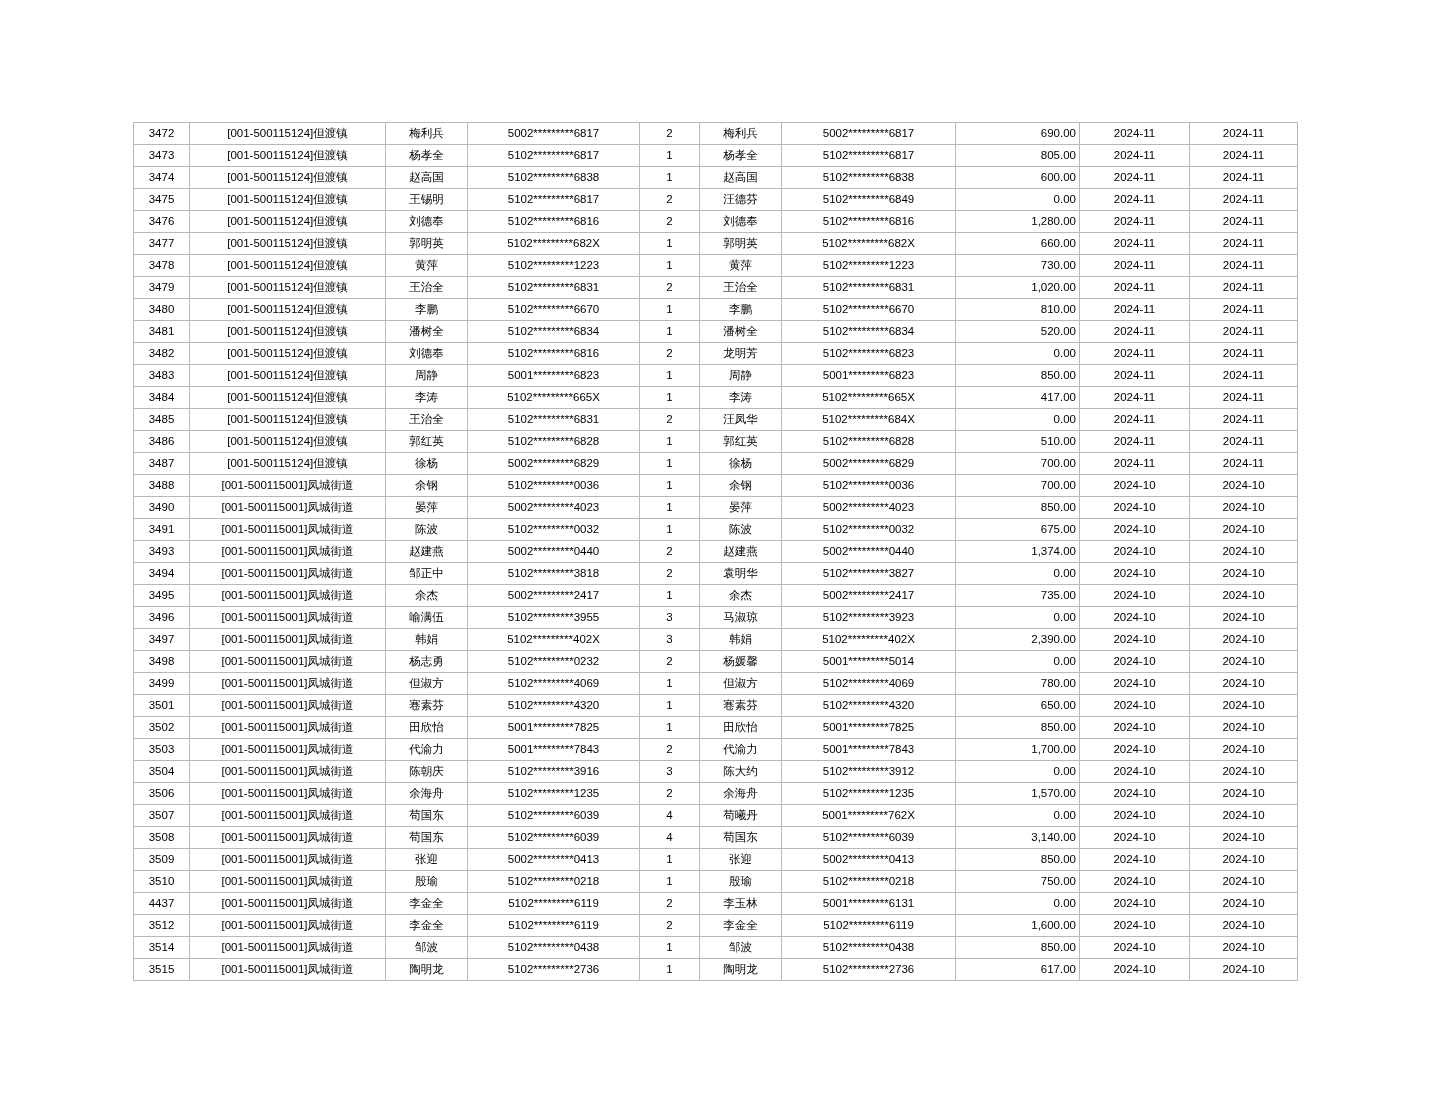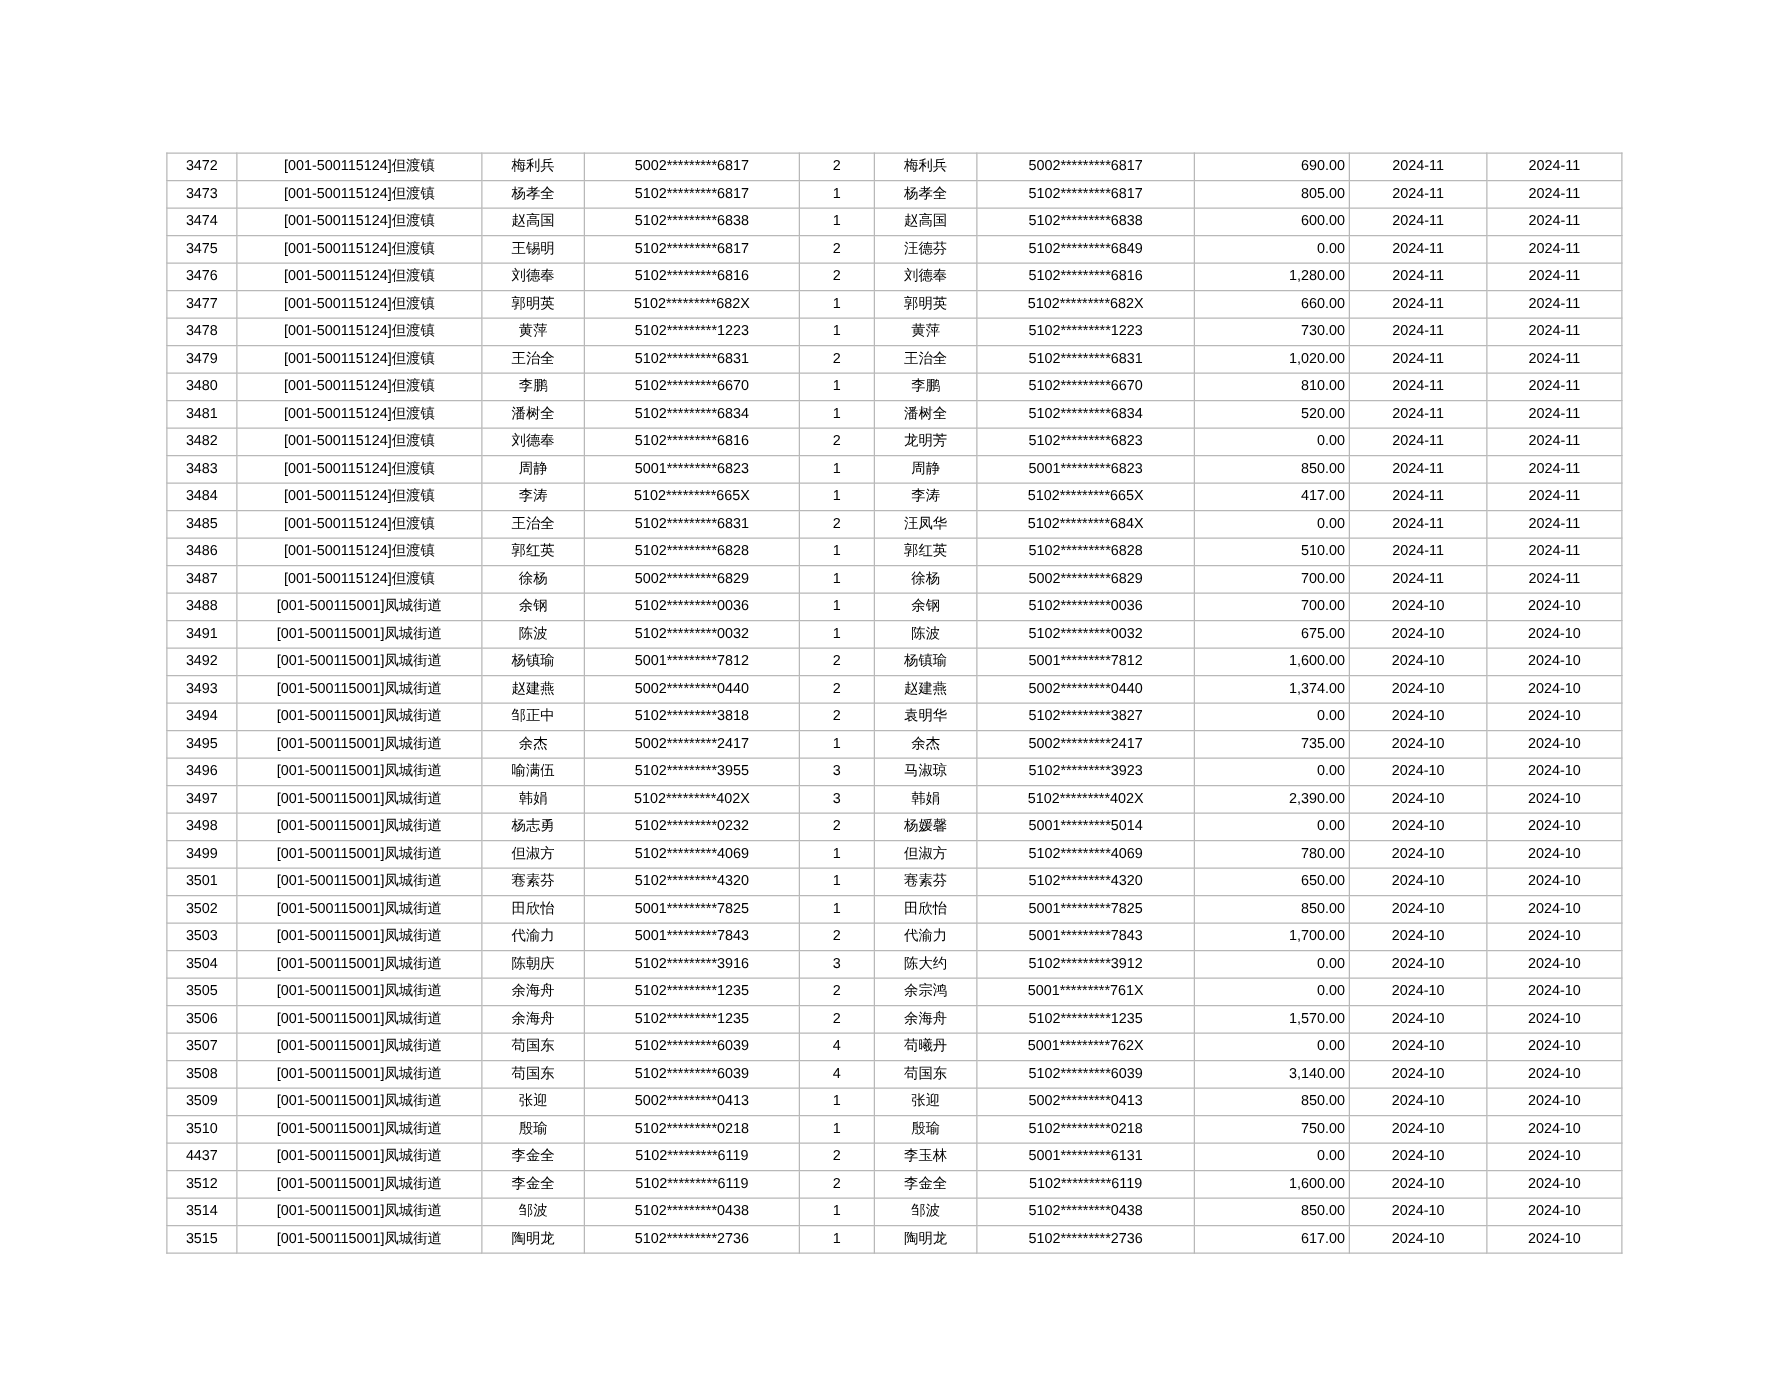--- a/index.html
+++ b/index.html
@@ -280,40 +280,40 @@
             <td class="col-name">余钢</td>
             <td class="col-id">5102*********0036</td>
             <td class="col-cnt">1</td>
             <td class="col-name2">余钢</td>
             <td class="col-id2">5102*********0036</td>
             <td class="col-amt">700.00</td>
             <td class="col-m1">2024-10</td>
             <td class="col-m2">2024-10</td>
           </tr>
           <tr>
+            <td class="col-idx">3490</td>
+            <td class="col-org">[001-500115001]凤城街道</td>
+            <td class="col-name">晏萍</td>
+            <td class="col-id">5002*********4023</td>
+            <td class="col-cnt">1</td>
+            <td class="col-name2">晏萍</td>
+            <td class="col-id2">5002*********4023</td>
+            <td class="col-amt">850.00</td>
+            <td class="col-m1">2024-10</td>
+            <td class="col-m2">2024-10</td>
+          </tr>
+          <tr>
             <td class="col-idx">3491</td>
             <td class="col-org">[001-500115001]凤城街道</td>
             <td class="col-name">陈波</td>
             <td class="col-id">5102*********0032</td>
             <td class="col-cnt">1</td>
             <td class="col-name2">陈波</td>
             <td class="col-id2">5102*********0032</td>
             <td class="col-amt">675.00</td>
-            <td class="col-m1">2024-10</td>
-            <td class="col-m2">2024-10</td>
-          </tr>
-          <tr>
-            <td class="col-idx">3492</td>
-            <td class="col-org">[001-500115001]凤城街道</td>
-            <td class="col-name">杨镇瑜</td>
-            <td class="col-id">5001*********7812</td>
-            <td class="col-cnt">2</td>
-            <td class="col-name2">杨镇瑜</td>
-            <td class="col-id2">5001*********7812</td>
-            <td class="col-amt">1,600.00</td>
             <td class="col-m1">2024-10</td>
             <td class="col-m2">2024-10</td>
           </tr>
           <tr>
             <td class="col-idx">3493</td>
             <td class="col-org">[001-500115001]凤城街道</td>
             <td class="col-name">赵建燕</td>
             <td class="col-id">5002*********0440</td>
             <td class="col-cnt">2</td>
             <td class="col-name2">赵建燕</td>
@@ -436,32 +436,20 @@
             <td class="col-name">陈朝庆</td>
             <td class="col-id">5102*********3916</td>
             <td class="col-cnt">3</td>
             <td class="col-name2">陈大约</td>
             <td class="col-id2">5102*********3912</td>
             <td class="col-amt">0.00</td>
             <td class="col-m1">2024-10</td>
             <td class="col-m2">2024-10</td>
           </tr>
           <tr>
-            <td class="col-idx">3505</td>
-            <td class="col-org">[001-500115001]凤城街道</td>
-            <td class="col-name">余海舟</td>
-            <td class="col-id">5102*********1235</td>
-            <td class="col-cnt">2</td>
-            <td class="col-name2">余宗鸿</td>
-            <td class="col-id2">5001*********761X</td>
-            <td class="col-amt">0.00</td>
-            <td class="col-m1">2024-10</td>
-            <td class="col-m2">2024-10</td>
-          </tr>
-          <tr>
             <td class="col-idx">3506</td>
             <td class="col-org">[001-500115001]凤城街道</td>
             <td class="col-name">余海舟</td>
             <td class="col-id">5102*********1235</td>
             <td class="col-cnt">2</td>
             <td class="col-name2">余海舟</td>
             <td class="col-id2">5102*********1235</td>
             <td class="col-amt">1,570.00</td>
             <td class="col-m1">2024-10</td>
             <td class="col-m2">2024-10</td>

